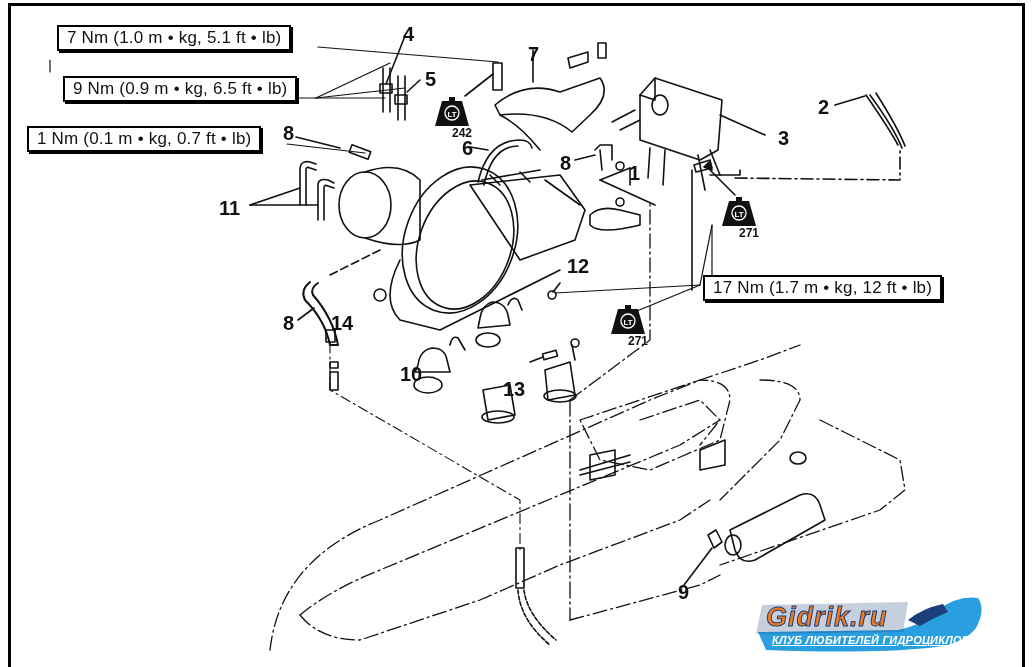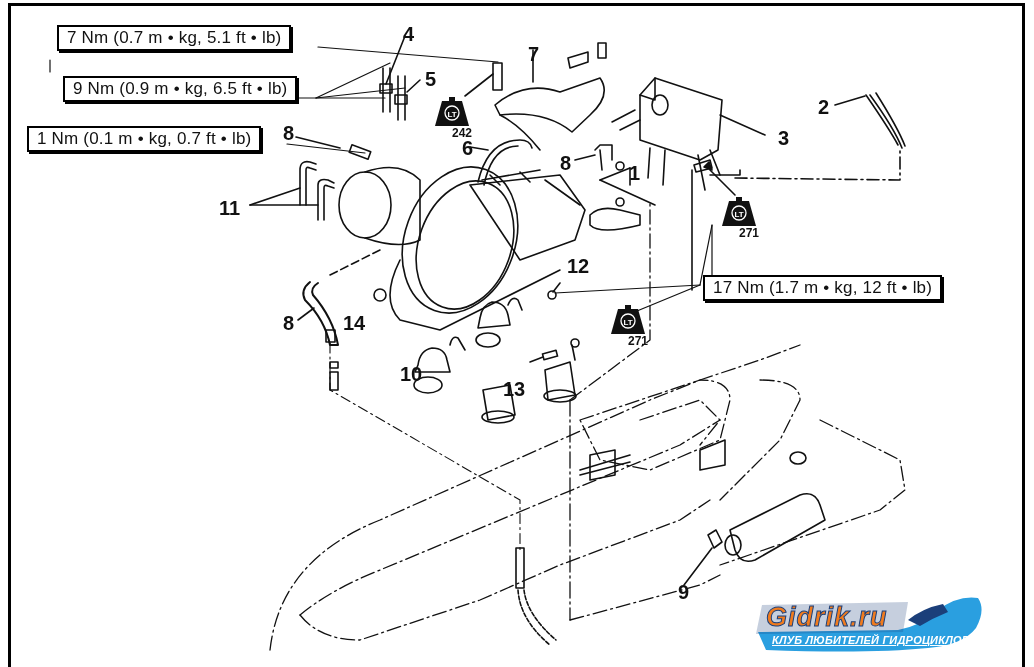--- a/index.html
+++ b/index.html
@@ -169,41 +169,41 @@
   </g>
 
   <g>
     <path d="M694 165 L710 160 L712 168 L696 172 Z"></path>
     <line x1="735" y1="195" x2="710" y2="170"></line>
     <path d="M704 167 L712 170 L709 162 Z" fill="#111"></path>
     <line x1="692" y1="170" x2="692" y2="290"></line>
   </g>
 </svg>
 
-<div class="torque-box" style="left:57px; top:25px;">7 Nm (0.7 m • kg, 5.1 ft • lb)</div>
+<div class="torque-box" style="left:57px; top:25px;">7 Nm (1.0 m • kg, 5.1 ft • lb)</div>
 <div class="torque-box" style="left:27px; top:76px;margin-left:36px;">9 Nm (0.9 m • kg, 6.5 ft • lb)</div>
 <div class="torque-box" style="left:27px; top:126px;">1 Nm (0.1 m • kg, 0.7 ft • lb)</div>
 <div class="torque-box" style="left:703px; top:275px;">17 Nm (1.7 m • kg, 12 ft • lb)</div>
 
 <div class="callout-num" style="left:629px; top:163px;">1</div>
 <div class="callout-num" style="left:818px; top:97px;">2</div>
 <div class="callout-num" style="left:778px; top:128px;">3</div>
 <div class="callout-num" style="left:403px; top:24px;">4</div>
 <div class="callout-num" style="left:425px; top:69px;">5</div>
 <div class="callout-num" style="left:462px; top:138px;">6</div>
 <div class="callout-num" style="left:528px; top:44px;">7</div>
 <div class="callout-num" style="left:283px; top:123px;">8</div>
 <div class="callout-num" style="left:560px; top:153px;">8</div>
 <div class="callout-num" style="left:283px; top:313px;">8</div>
 <div class="callout-num" style="left:678px; top:582px;">9</div>
 <div class="callout-num" style="left:376px; top:364px;margin-left:24px;">10</div>
 <div class="callout-num" style="left:219px; top:198px;">11</div>
 <div class="callout-num" style="left:567px; top:256px;">12</div>
 <div class="callout-num" style="left:503px; top:379px;">13</div>
-<div class="callout-num" style="left:343px; top:313px;">14</div>
+<div class="callout-num" style="left:331px; top:313px;">14</div>
 
 <div class="lt-badge" style="left:432px; top:97px;">
   <div class="bell">
     <svg width="36" height="30" viewBox="0 0 36 30">
         <rect x="15" y="0" width="6" height="4" fill="#111"></rect>
         <path d="M8 4 L28 4 L35 29 L1 29 Z" fill="#111"></path>
         <circle cx="18" cy="16" r="7" fill="none" stroke="#fff" stroke-width="1.3"></circle>
         <text x="18" y="19.5" font-size="8" font-weight="bold" fill="#fff" text-anchor="middle" font-family="Liberation Sans, sans-serif">LT</text>
       </svg>
   </div>

